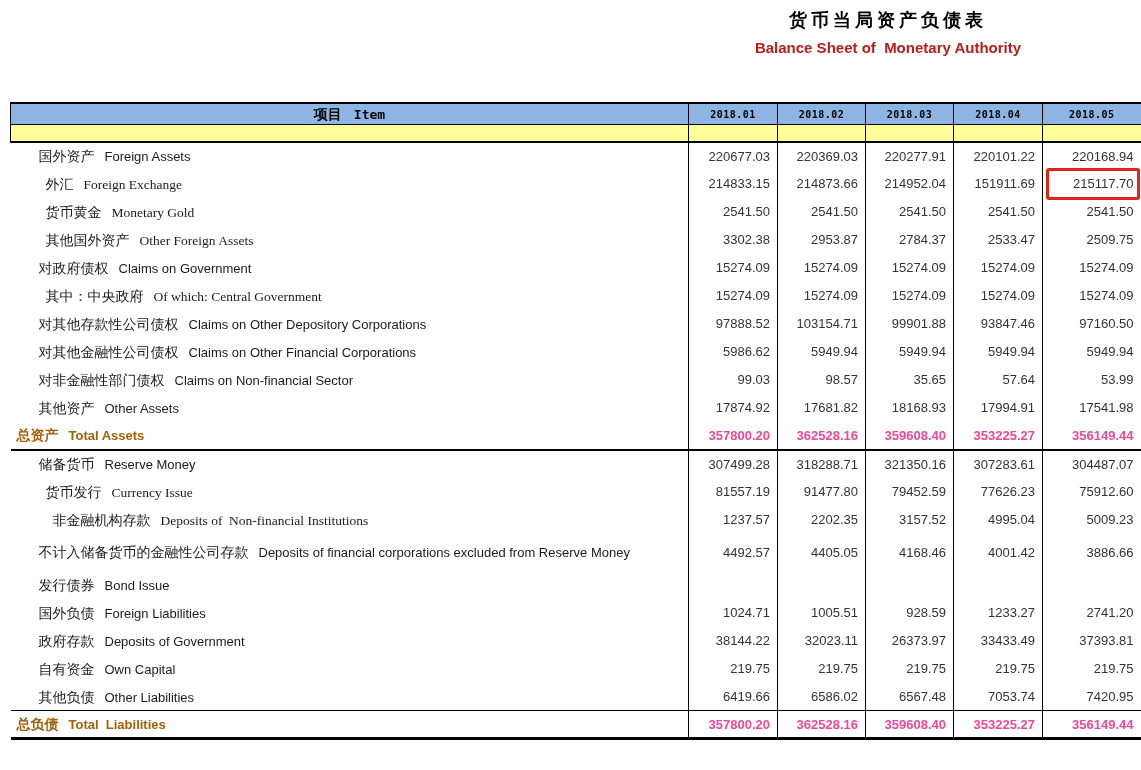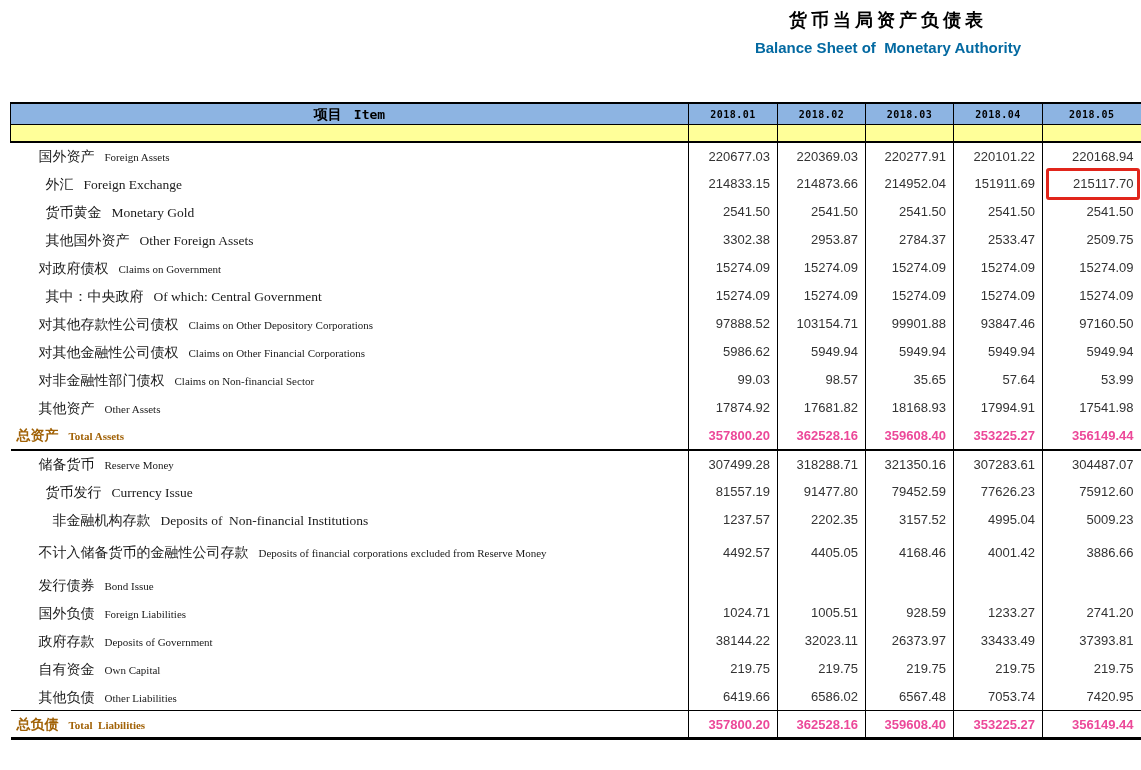--- a/index.html
+++ b/index.html
@@ -5,21 +5,21 @@
   html,body{margin:0;padding:0;}
   body{
     width:1141px;height:770px;position:relative;overflow:hidden;
     background:#ffffff;font-family:"DejaVu Sans",sans-serif;
   }
   
   .title-block{position:absolute;top:8px;left:638px;width:500px;text-align:center;}
   .title-zh{font-family:"DejaVu Sans",sans-serif;font-weight:bold;font-size:18px;
     letter-spacing:4px;color:#000;}
   .title-en{font-family:"Liberation Sans",sans-serif;font-weight:bold;font-size:15px;
-    color:#0369a1;margin-top:7px;white-space:pre;}
+    color:#b91c1c;margin-top:7px;white-space:pre;}
   
   table.sheet{
     position:absolute;left:10px;top:102px;width:1131px;
     border-collapse:collapse;table-layout:fixed;
   }
   col.c-item{width:678px;}
   col.c1{width:89px;}col.c2{width:88px;}col.c3{width:88px;}col.c4{width:89px;}col.c5{width:99px;}
   thead tr.blue{height:14px;}
   thead tr.blue th{
     background:#8DB4E2;border-top:2px solid #000;border-bottom:1px solid #000;
@@ -45,21 +45,21 @@
   }
   tbody td.num:last-child{border-right:2px solid #0f766e;border-radius:12px;}
   tbody tr.total td{border-bottom:2px solid #000;}
   tbody tr.total .zh,tbody tr.total .en{font-weight:bold;color:#a16207;}
   tbody tr.total td.num{font-weight:bold;color:#ec4899;}
   tbody tr.rule-below td{border-bottom:1px solid #000;}
   tbody tr.last td{border-bottom:3px solid #000;}
   .lbl{line-height:1.2;color:#1a1a1a;}
   .lbl .zh{font-size:14px;font-family:"DejaVu Sans",sans-serif;}
   .lbl .en{margin-left:10px;white-space:pre-wrap;}
-  .lbl .en.mono{font-size:11px;font-family:Liberation Serif, serif;}
+  .lbl .en.mono{font-size:13px;font-family:Liberation Sans, sans-serif;}
   .lbl .en.serif{font-size:13.5px;font-family:"Liberation Serif",serif;}
   .ind0{padding-left:6px;}
   .ind1{padding-left:28px;}
   .ind2{padding-left:35px;}
   .ind3{padding-left:42px;}
   .hang{padding-left:2px;text-indent:26px;}
   td.hl-cell{position:relative;}
   .hl-box{position:absolute;left:3px;right:1px;top:-2px;bottom:-2px;
     border:3px solid #E1251B;border-radius:3px;pointer-events:none;}
 </style>

